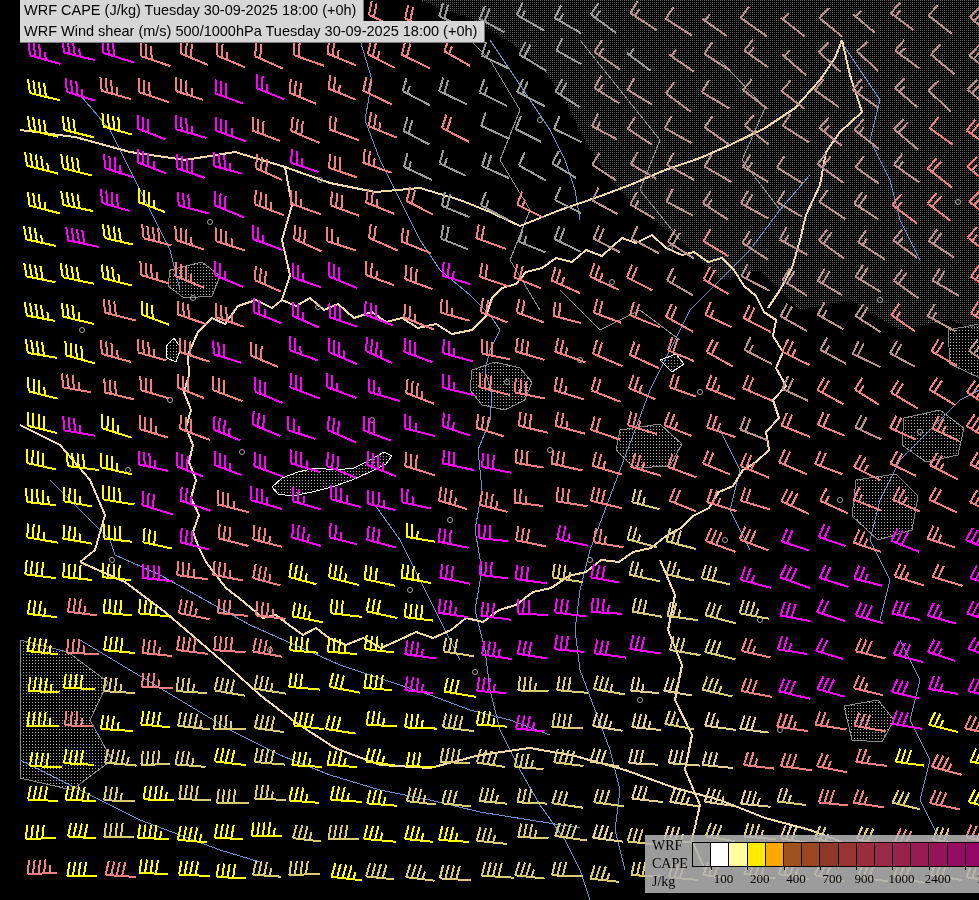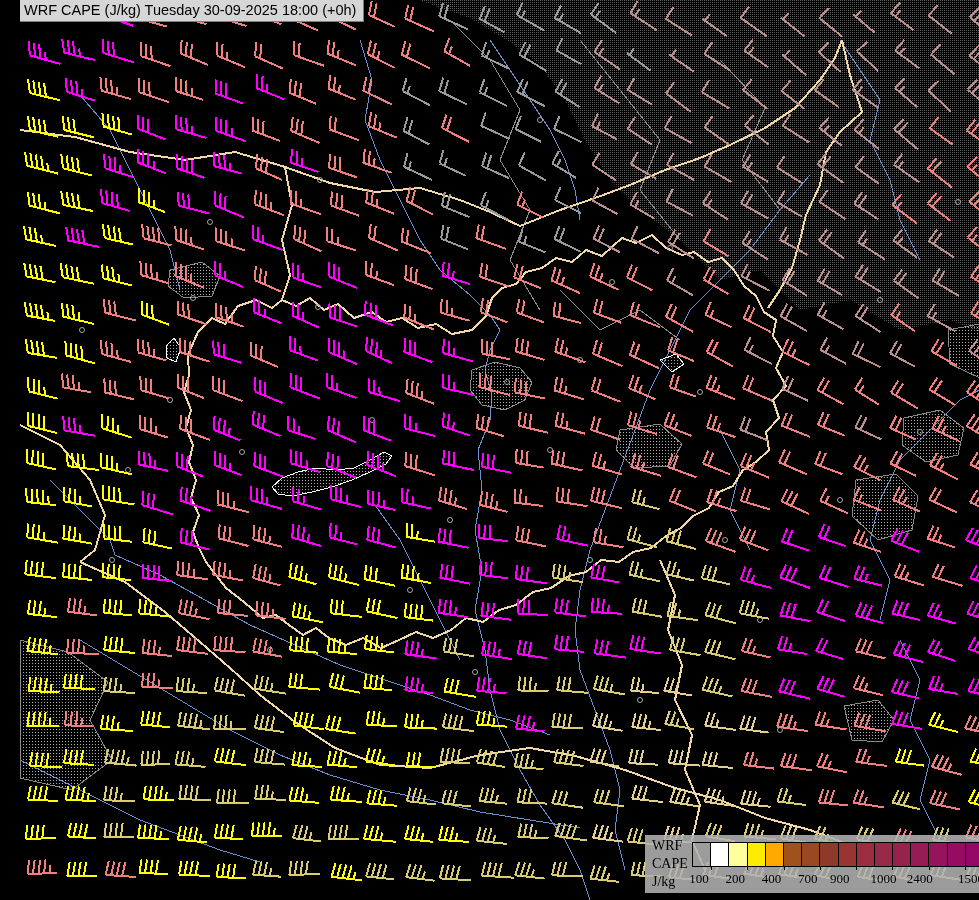--- a/index.html
+++ b/index.html
@@ -12,21 +12,21 @@
   #title1{top:0;}
   #title2{top:21px;}
   .legend{position:absolute;left:625px;top:835px;width:354px;height:58px;
           background:rgba(178,178,178,0.88);font-family:Liberation Serif, serif;}
   .leg-labels{position:absolute;left:7px;top:2px;color:#000;font-size:14px;line-height:18px;}
   .leg-bar{position:absolute;left:47px;top:7px;width:290px;height:23px;
            border:1px solid #000;display:flex;box-sizing:content-box;}
   .leg-cell{flex:1 1 auto;border-right:1px solid #000;}
   .leg-cell:last-child{border-right:none;}
   .leg-tickmark{position:absolute;width:1px;height:4px;background:#000;top:31px;}
-  .leg-ticklabel{position:absolute;top:36px;width:44px;margin-left:-22px;text-align:left;
+  .leg-ticklabel{position:absolute;top:36px;width:44px;margin-left:-22px;text-align:right;
                  color:#000;font-size:13px;}
 </style>
 </head>
 <body>
 
 <div id="stage">
 
   <svg id="map-svg" width="979" height="900" viewBox="0 0 979 900">
       <defs>
         <pattern id="stip" width="2" height="2" patternUnits="userSpaceOnUse">
@@ -750,20 +750,21 @@
         <path d="M794.8 875.2 L824.0 881.3 M794.8 875.2 L800.4 862.4 M800.1 876.4 L805.8 863.5 M805.5 877.5 L811.2 864.7" stroke="#d8cb72" stroke-width="2" fill="none" shape-rendering="crispEdges"></path>
         <path d="M837.9 876.9 L867.6 881.4 M837.9 876.9 L842.9 863.8 M843.4 877.7 L848.3 864.6 M848.8 878.5 L853.7 865.4" stroke="#d8cb72" stroke-width="2" fill="none" shape-rendering="crispEdges"></path>
         <path d="M873.7 876.3 L904.6 882.9 M873.7 876.3 L879.5 863.5 M879.1 877.5 L884.8 864.7 M884.5 878.6 L890.2 865.8" stroke="#d8cb72" stroke-width="2" fill="none" shape-rendering="crispEdges"></path>
         <path d="M910.8 875.2 L941.7 879.9 M910.8 875.2 L915.8 862.1 M916.3 876.0 L921.2 862.9 M921.7 876.9 L926.6 863.8" stroke="#d8cb72" stroke-width="2" fill="none" shape-rendering="crispEdges"></path>
         <path d="M946.5 877.2 L975.2 881.8 M946.5 877.2 L951.6 864.2 M952.0 878.1 L957.0 865.0 M957.4 879.0 L962.4 865.9 M962.8 879.8 L965.7 872.4" stroke="#d8cb72" stroke-width="2" fill="none" shape-rendering="crispEdges"></path>
         <path d="M986.9 876.0 L1017.1 881.9 M986.9 876.0 L992.4 863.1 M992.3 877.0 L997.8 864.2 M997.7 878.1 L1003.2 865.2 M1003.1 879.2 L1006.2 871.8" stroke="#d8cb72" stroke-width="2" fill="none" shape-rendering="crispEdges"></path>
       </g>
     </svg>
 
   <div class="title-line" id="title1">WRF CAPE (J/kg) Tuesday 30-09-2025 18:00 (+0h)</div>
+  <div class="title-line" id="title2">WRF Wind shear (m/s) 500/1000hPa Tuesday 30-09-2025 18:00 (+0h)</div>
 
   <div class="legend">
     <div class="leg-labels">
       <div>WRF</div>
       <div>CAPE</div>
       <div>J/kg</div>
     </div>
     <div class="leg-bar" id="leg-bar">
         <div class="leg-cell"></div>
         <div class="leg-cell" style="background: rgb(255, 255, 255);"></div>

